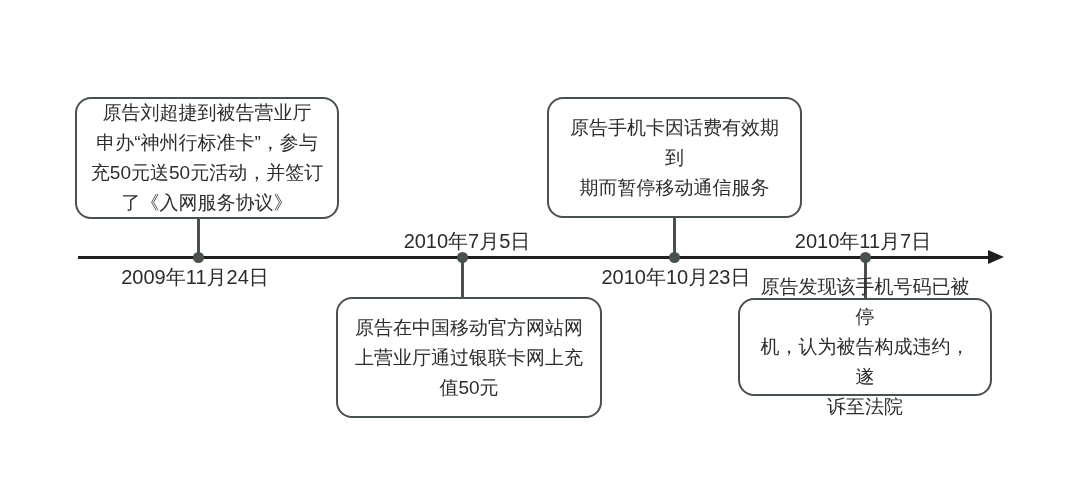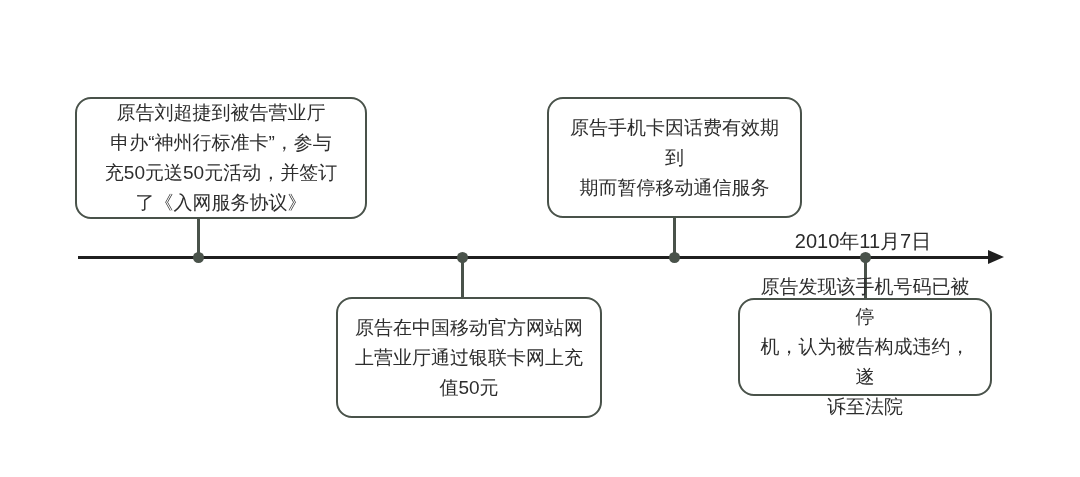--- a/index.html
+++ b/index.html
@@ -54,21 +54,21 @@
   }
   .event-date {
     position: absolute;
     width: 200px;
     font-size: 20px;
     color: #2b2b2b;
     text-align: center;
     white-space: nowrap;
   }
   
-  .box-1 { left: 75px;  top: 97px;  width: 292px; height: 122px; }
+  .box-1 { left: 75px;  top: 97px;  width: 264px; height: 122px; }
   .conn-1 { left: 197px; top: 219px; height: 39px; }
   .dot-1 { left: 193px; top: 252px; }
   .date-1 { left: 95px;  top: 264px; }
   
   .box-2 { left: 336px; top: 297px; width: 266px; height: 121px; }
   .conn-2 { left: 461px; top: 258px; height: 41px; }
   .dot-2 { left: 457px; top: 252px; }
   .date-2 { left: 367px; top: 228px; }
   
   .box-3 { left: 547px; top: 97px;  width: 255px; height: 121px; }
@@ -88,31 +88,34 @@
 
   <div class="tl-line"></div>
   <div class="arrowhead"></div>
 
   <div class="event-box box-1">原告刘超捷到被告营业厅
 申办“神州行标准卡”，参与
 充50元送50元活动，并签订
 了《入网服务协议》</div>
   <div class="connector conn-1"></div>
   <div class="dot dot-1"></div>
+  <div class="event-date date-1">2009年11月24日</div>
 
+  <div class="event-date date-2">2010年7月5日</div>
   <div class="dot dot-2"></div>
   <div class="connector conn-2"></div>
   <div class="event-box box-2">原告在中国移动官方网站网
 上营业厅通过银联卡网上充
 值50元</div>
 
   <div class="event-box box-3">原告手机卡因话费有效期到
 期而暂停移动通信服务</div>
   <div class="connector conn-3"></div>
   <div class="dot dot-3"></div>
+  <div class="event-date date-3">2010年10月23日</div>
 
   <div class="event-date date-4">2010年11月7日</div>
   <div class="dot dot-4"></div>
   <div class="connector conn-4"></div>
   <div class="event-box box-4">原告发现该手机号码已被停
 机，认为被告构成违约，遂
 诉至法院</div>
 
 </div>
 

